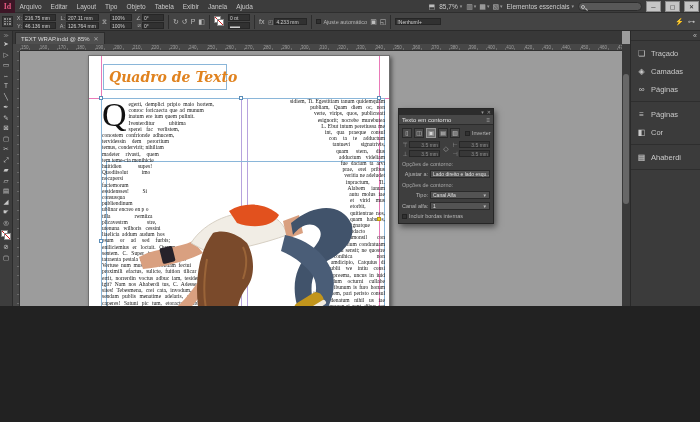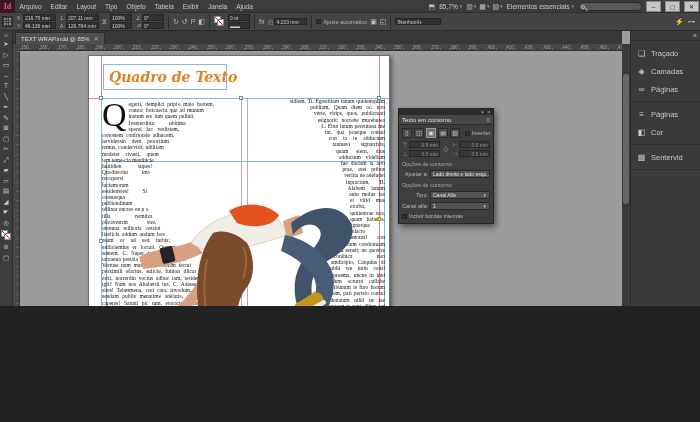--- a/index.html
+++ b/index.html
@@ -527,19 +527,19 @@
             <div class="lb">Páginas</div>
           </div>
           <div class="dock-btn">
             <div class="ic">◧</div>
             <div class="lb">Cor</div>
           </div>
         </div>
         <div class="dock-group">
           <div class="dock-btn">
             <div class="ic">▦</div>
-            <div class="lb">Sentervid</div>
+            <div class="lb">Ahaberdi</div>
           </div>
         </div>
       </div>
   </div>
 
 </div>
 
 </body></html>

